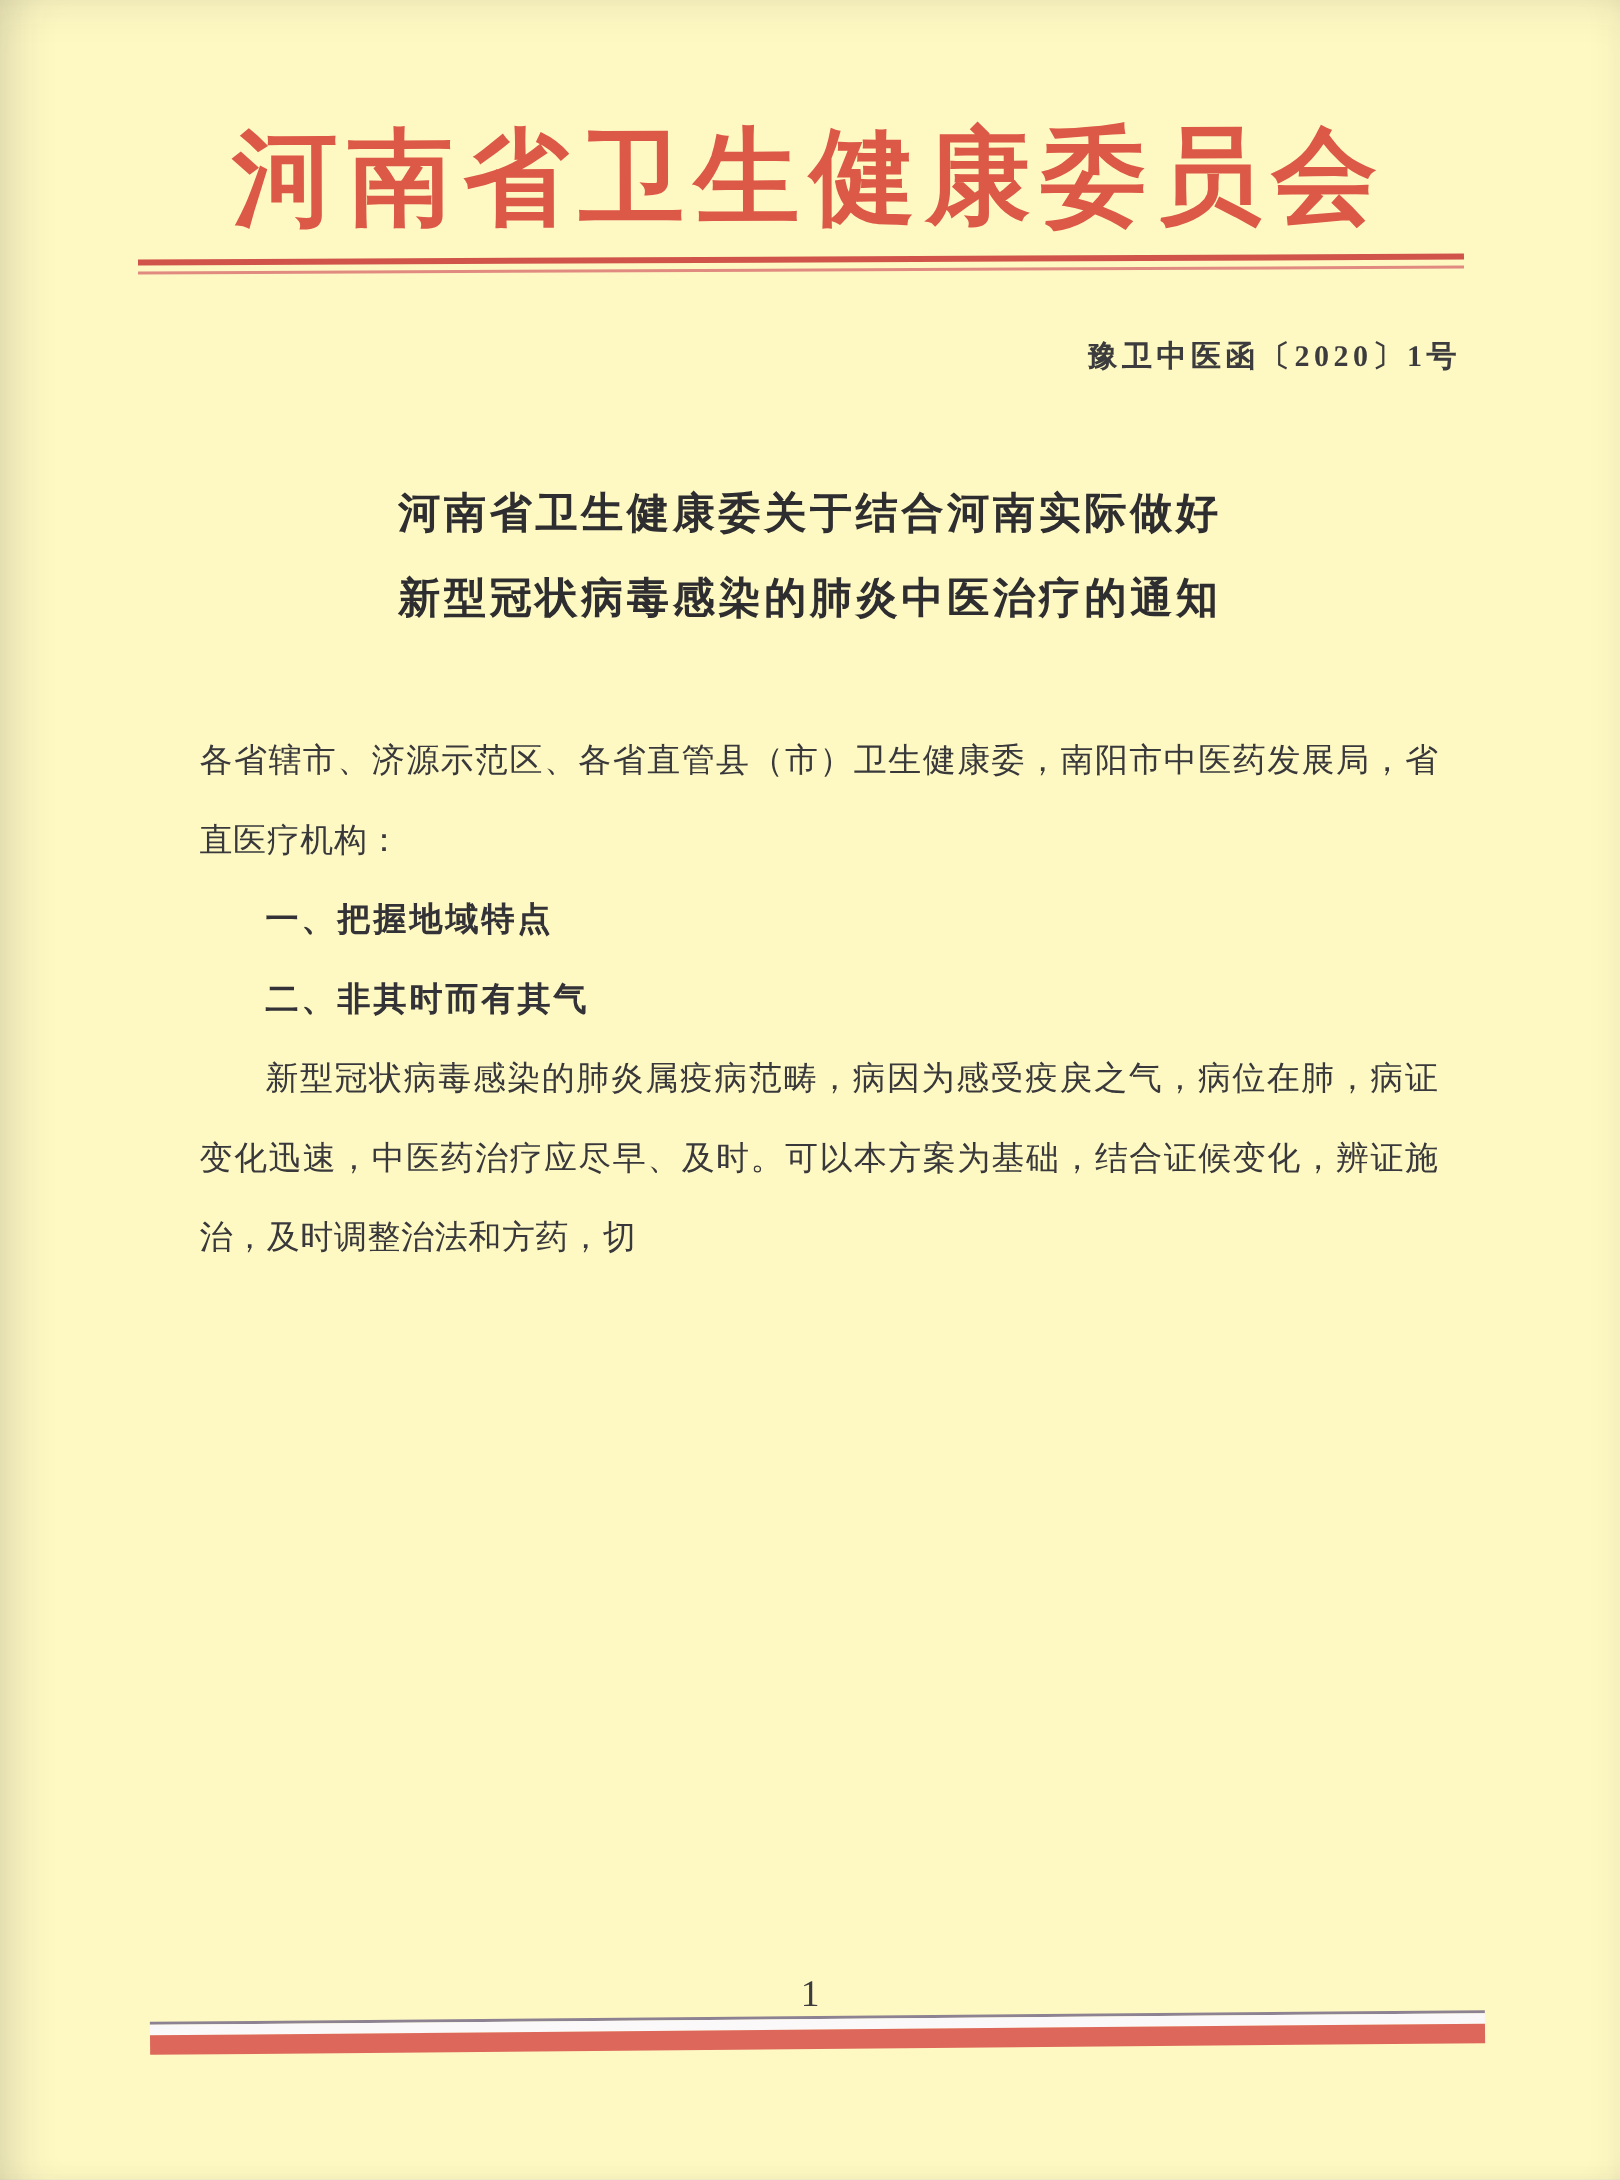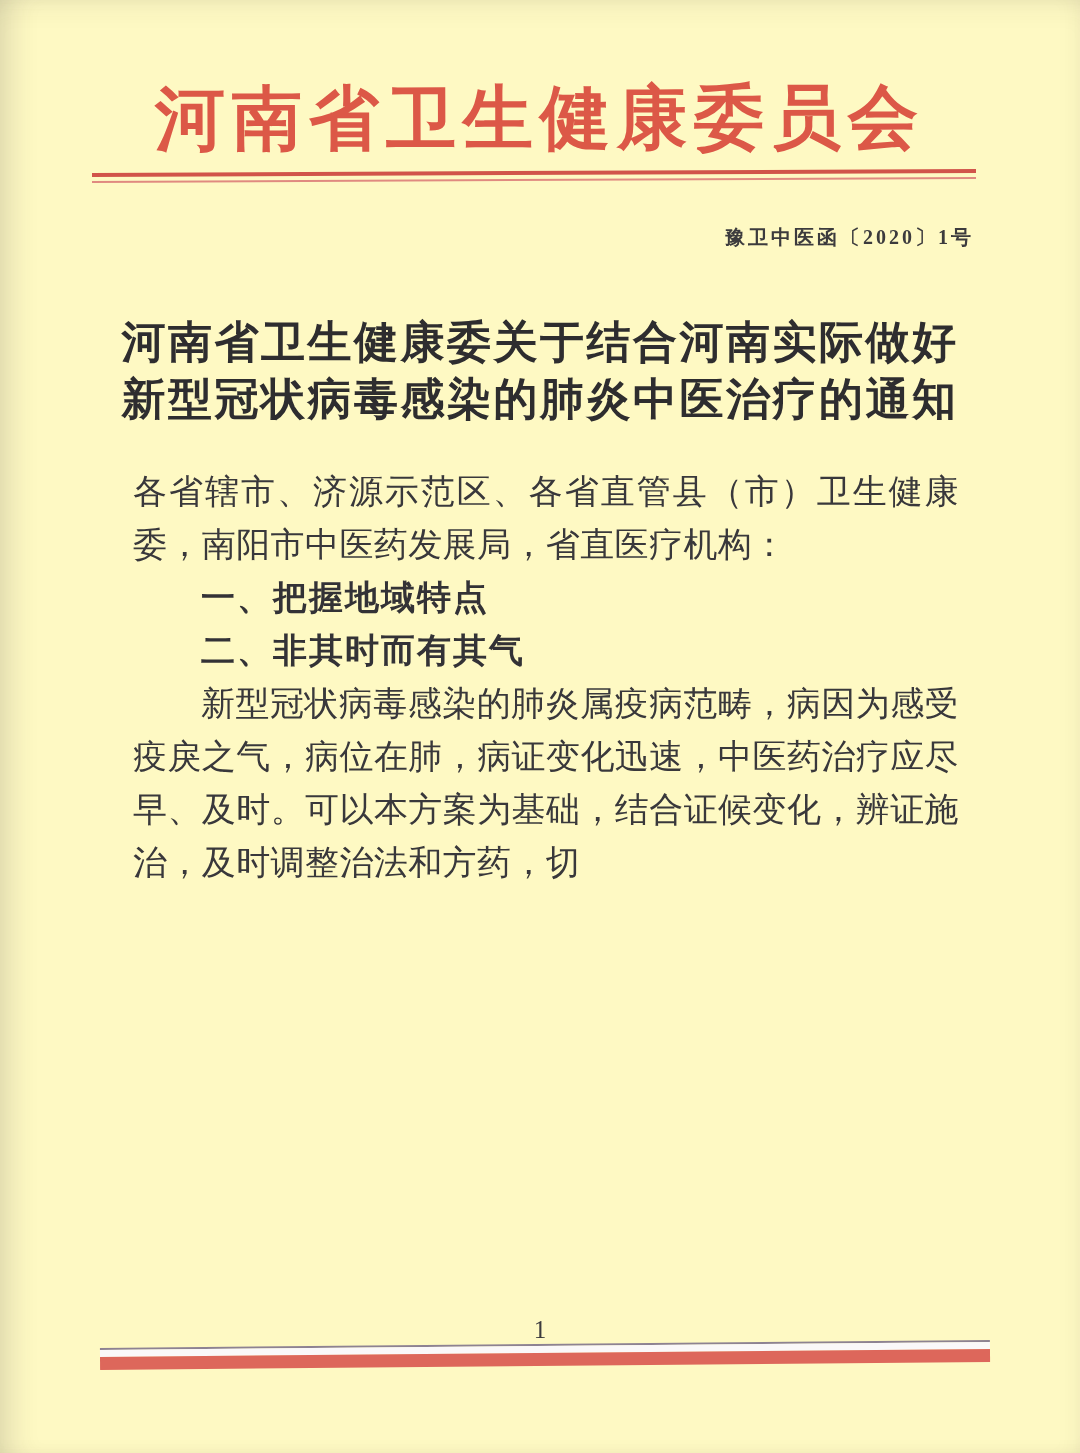--- a/index.html
+++ b/index.html
@@ -51,33 +51,33 @@
     letter-spacing: 3px;
     color: #3c3b3d;
     white-space: nowrap;
     font-weight: bold;
   }
 
   .doc-title {
     position: absolute;
     top: 314px; left: 0; right: 0;
     text-align: center;
-    font-size: 44px;
+    font-size: 28px;
     font-weight: 700;
     line-height: 57px;
     letter-spacing: 2.5px;
     color: #2e2d2f;
     white-space: nowrap;
   }
 
   .doc-body {
     position: absolute;
-    top: 465px; left: 133px;
+    top: 480px; left: 133px;
     width: 826px;
-    font-size: 34px;
+    font-size: 22px;
     line-height: 53px;
     letter-spacing: 0.4px;
     color: #39383b;
     text-align: justify;
   }
   .doc-body p { margin: 0; text-indent: 2em; }
   .doc-body p.salutation { text-indent: 0; }
   .doc-body p.heading {
     font-family: Liberation Serif, serif;
     font-weight: 700;

